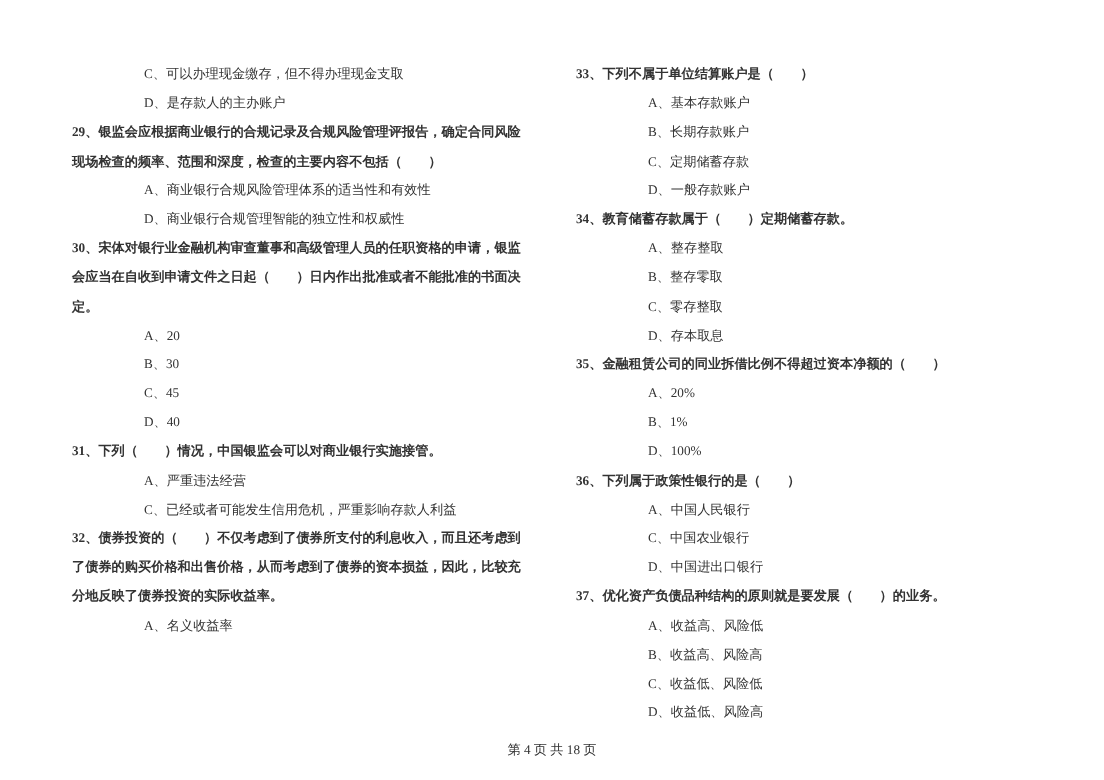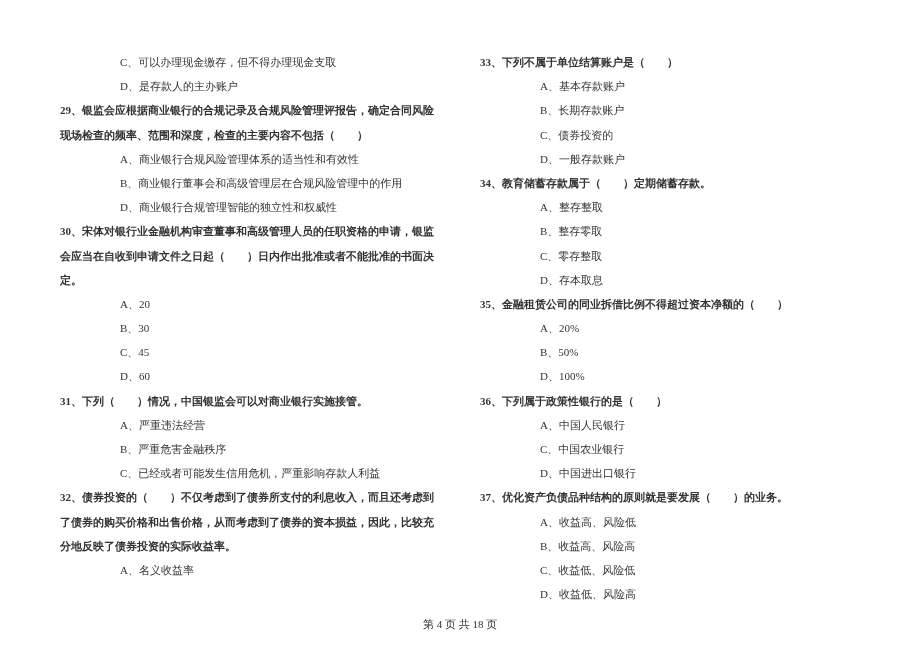--- a/index.html
+++ b/index.html
@@ -42,50 +42,48 @@
   </style>
 </head>
 <body>
 
 <div class="columns">
   <div class="col">
     <div class="opt">C、可以办理现金缴存，但不得办理现金支取</div>
     <div class="opt">D、是存款人的主办账户</div>
     <div class="q">29、银监会应根据商业银行的合规记录及合规风险管理评报告，确定合同风险现场检查的频率、范围和深度，检查的主要内容不包括（　　）</div>
     <div class="opt">A、商业银行合规风险管理体系的适当性和有效性</div>
-    <div class="opt">B、商业银行董事会和高级管理层在合规风险管理中的作用</div>
     <div class="opt">D、商业银行合规管理智能的独立性和权威性</div>
     <div class="q">30、宋体对银行业金融机构审查董事和高级管理人员的任职资格的申请，银监会应当在自收到申请文件之日起（　　）日内作出批准或者不能批准的书面决定。</div>
     <div class="opt">A、20</div>
     <div class="opt">B、30</div>
     <div class="opt">C、45</div>
-    <div class="opt">D、60</div>
+    <div class="opt">D、40</div>
     <div class="q">31、下列（　　）情况，中国银监会可以对商业银行实施接管。</div>
     <div class="opt">A、严重违法经营</div>
-    <div class="opt">B、严重危害金融秩序</div>
     <div class="opt">C、已经或者可能发生信用危机，严重影响存款人利益</div>
     <div class="q">32、债券投资的（　　）不仅考虑到了债券所支付的利息收入，而且还考虑到了债券的购买价格和出售价格，从而考虑到了债券的资本损益，因此，比较充分地反映了债券投资的实际收益率。</div>
     <div class="opt">A、名义收益率</div>
 
   </div>
 
   <div class="col">
     <div class="q">33、下列不属于单位结算账户是（　　）</div>
     <div class="opt">A、基本存款账户</div>
     <div class="opt">B、长期存款账户</div>
-    <div class="opt">C、债券投资的</div>
+    <div class="opt">C、定期储蓄存款</div>
     <div class="opt">D、一般存款账户</div>
     <div class="q">34、教育储蓄存款属于（　　）定期储蓄存款。</div>
     <div class="opt">A、整存整取</div>
     <div class="opt">B、整存零取</div>
     <div class="opt">C、零存整取</div>
     <div class="opt">D、存本取息</div>
     <div class="q">35、金融租赁公司的同业拆借比例不得超过资本净额的（　　）</div>
     <div class="opt">A、20%</div>
-    <div class="opt">B、50%</div>
+    <div class="opt">B、1%</div>
     <div class="opt">D、100%</div>
     <div class="q">36、下列属于政策性银行的是（　　）</div>
     <div class="opt">A、中国人民银行</div>
     <div class="opt">C、中国农业银行</div>
     <div class="opt">D、中国进出口银行</div>
     <div class="q">37、优化资产负债品种结构的原则就是要发展（　　）的业务。</div>
     <div class="opt">A、收益高、风险低</div>
     <div class="opt">B、收益高、风险高</div>
     <div class="opt">C、收益低、风险低</div>
     <div class="opt">D、收益低、风险高</div>

